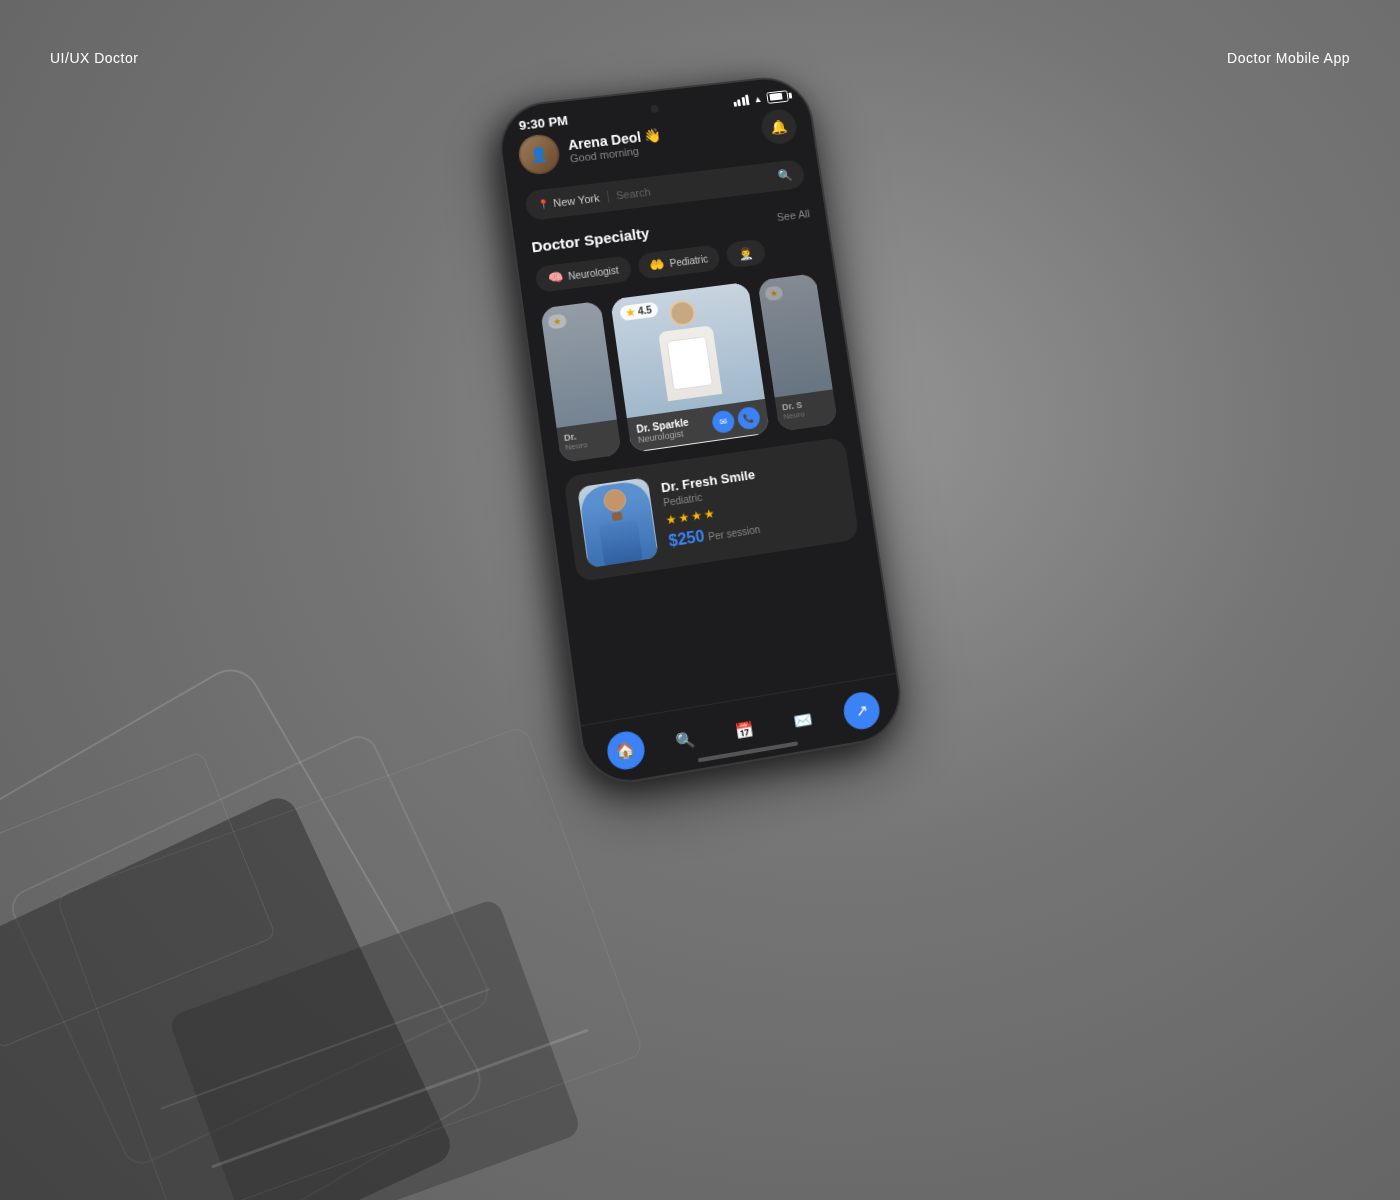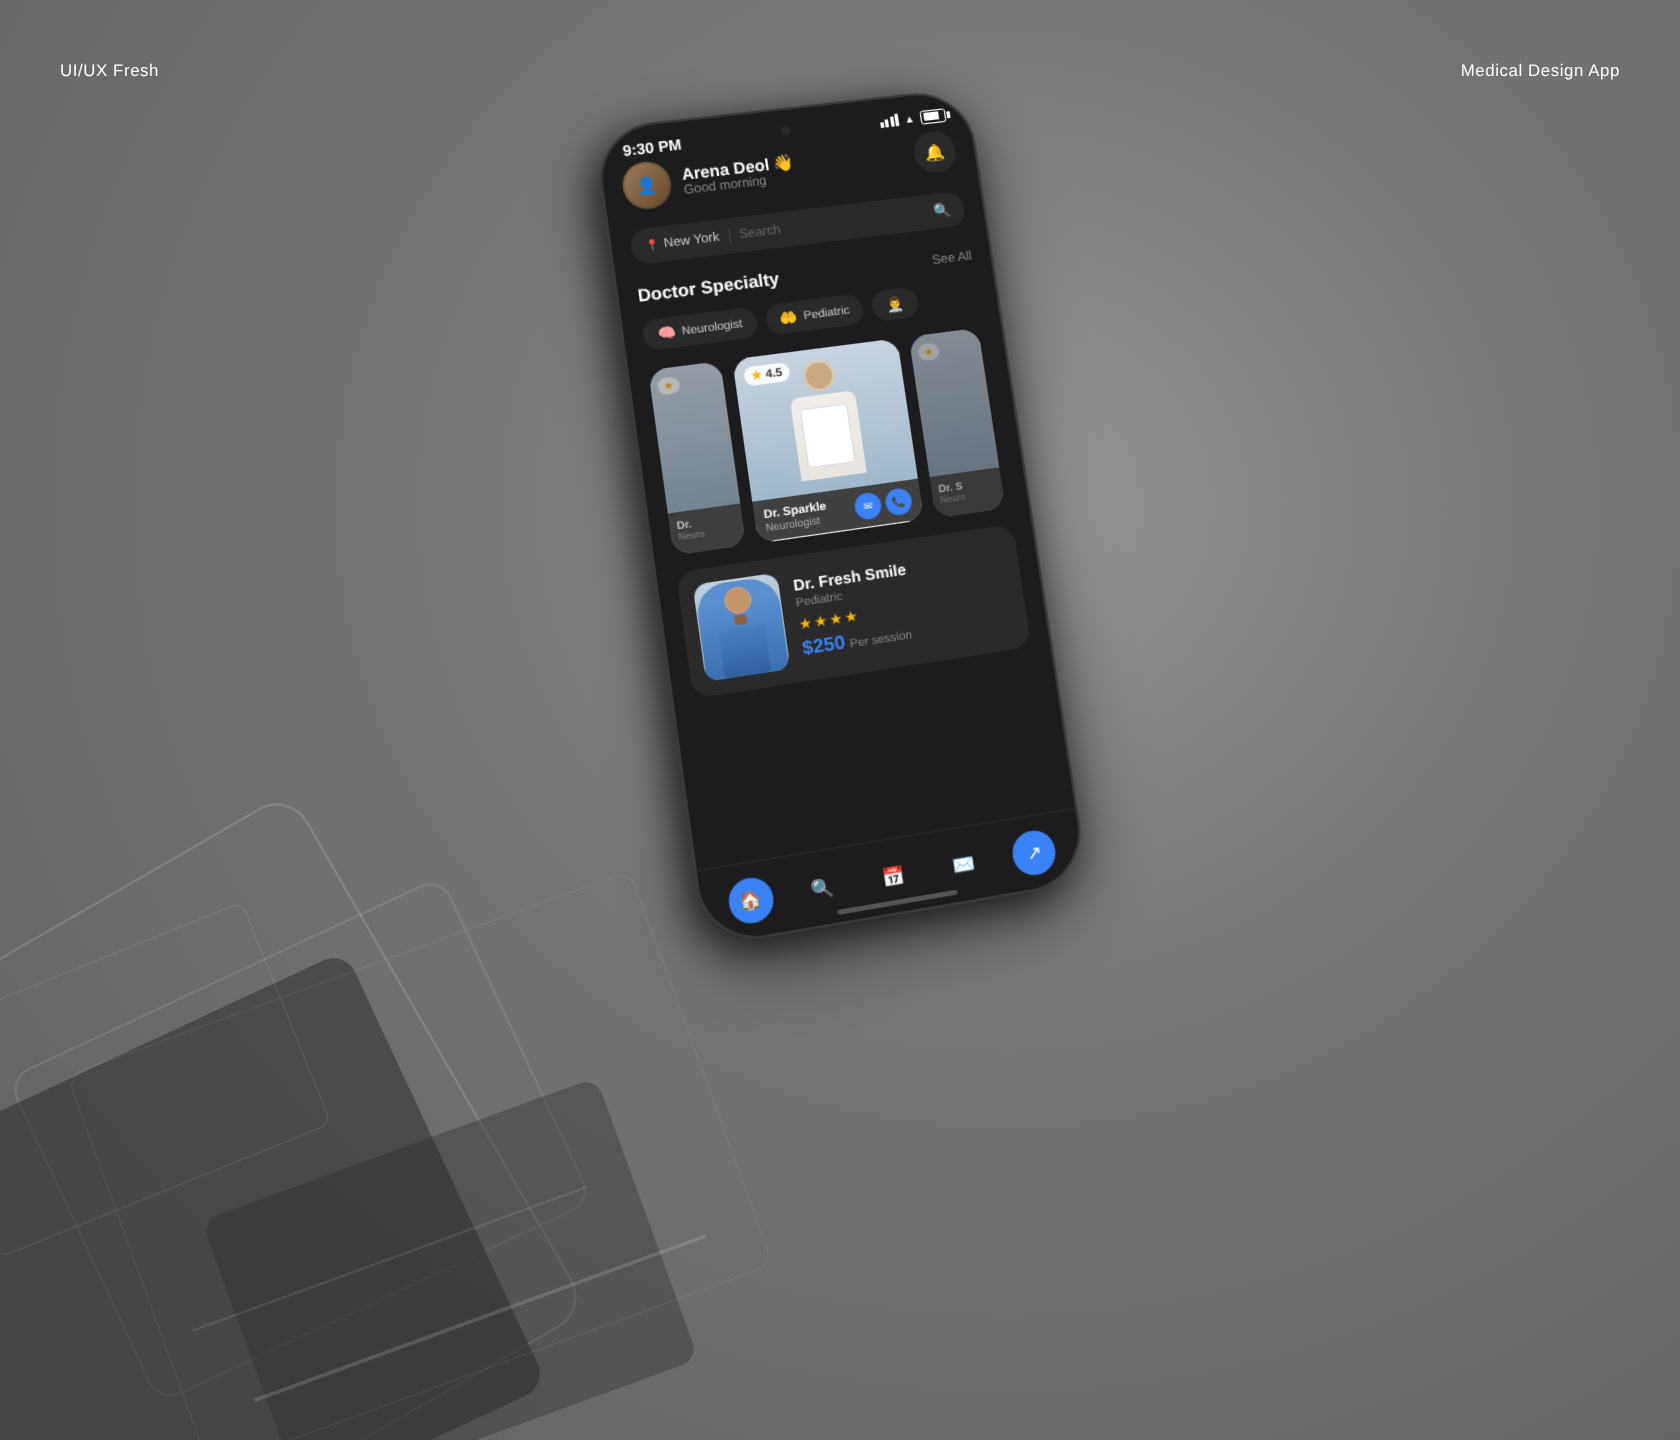--- a/index.html
+++ b/index.html
@@ -397,22 +397,22 @@
 <div class="bg-shape bg-shape-2"></div>
 <div class="bg-shape bg-shape-3"></div>
 
 <div style="position:absolute;bottom:-100px;left:-200px;width:600px;height:400px;background:rgba(40,40,40,0.5);border-radius:20px;transform:rotate(-25deg);z-index:1;"></div>
 <div style="position:absolute;bottom:50px;left:100px;width:500px;height:350px;border:1.5px solid rgba(255,255,255,0.08);border-radius:15px;transform:rotate(-20deg);z-index:1;"></div>
 <div style="position:absolute;bottom:200px;left:-50px;width:300px;height:200px;border:1.5px solid rgba(255,255,255,0.1);border-radius:10px;transform:rotate(-22deg);z-index:1;"></div>
 
 <div style="position:absolute;bottom:100px;left:200px;width:400px;height:3px;background:rgba(255,255,255,0.15);transform:rotate(-20deg);z-index:2;"></div>
 <div style="position:absolute;bottom:150px;left:150px;width:350px;height:2px;background:rgba(255,255,255,0.1);transform:rotate(-20deg);z-index:2;"></div>
 
-<div class="corner-label top-left">UI/UX Fresh</div>
-<div class="corner-label top-right">Medical Design App</div>
+<div class="corner-label top-left">UI/UX Doctor</div>
+<div class="corner-label top-right">Doctor Mobile App</div>
 
 <div class="phone-wrapper">
   <div class="phone">
     <div class="phone-screen">
 
       <div class="status-bar">
         <span class="status-time">9:30 PM</span>
         <div style="width:80px;height:28px;background:#1c1c1e;border-radius:0 0 14px 14px;position:absolute;left:50%;transform:translateX(-50%);top:0;">
           <div style="width:8px;height:8px;background:#2a2a2a;border-radius:50%;position:absolute;bottom:6px;left:50%;transform:translateX(-50%);"></div>
         </div>

